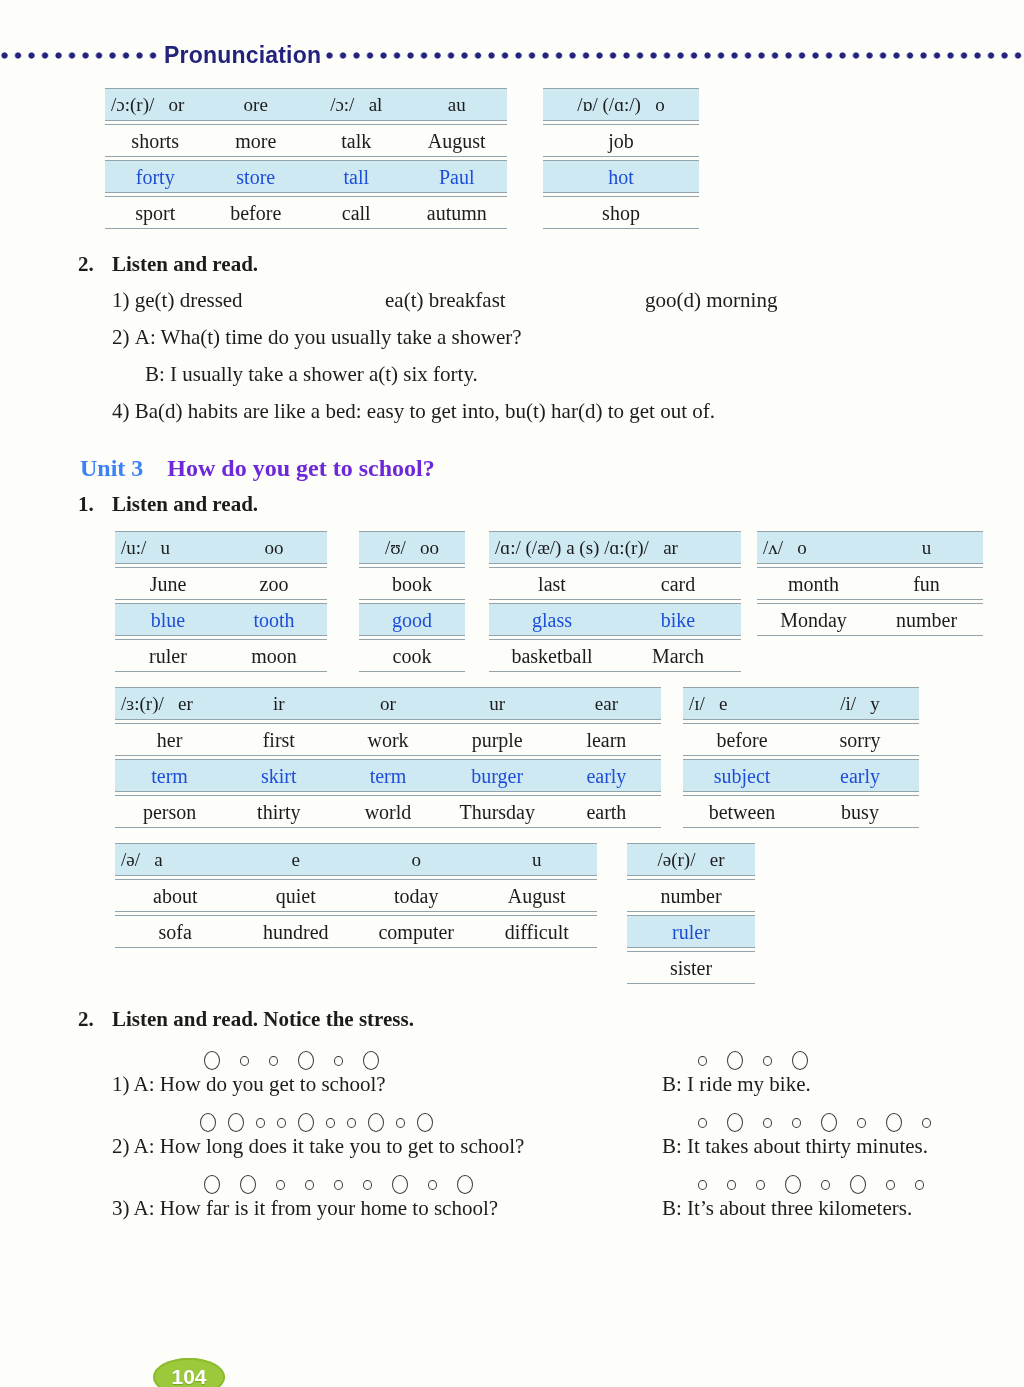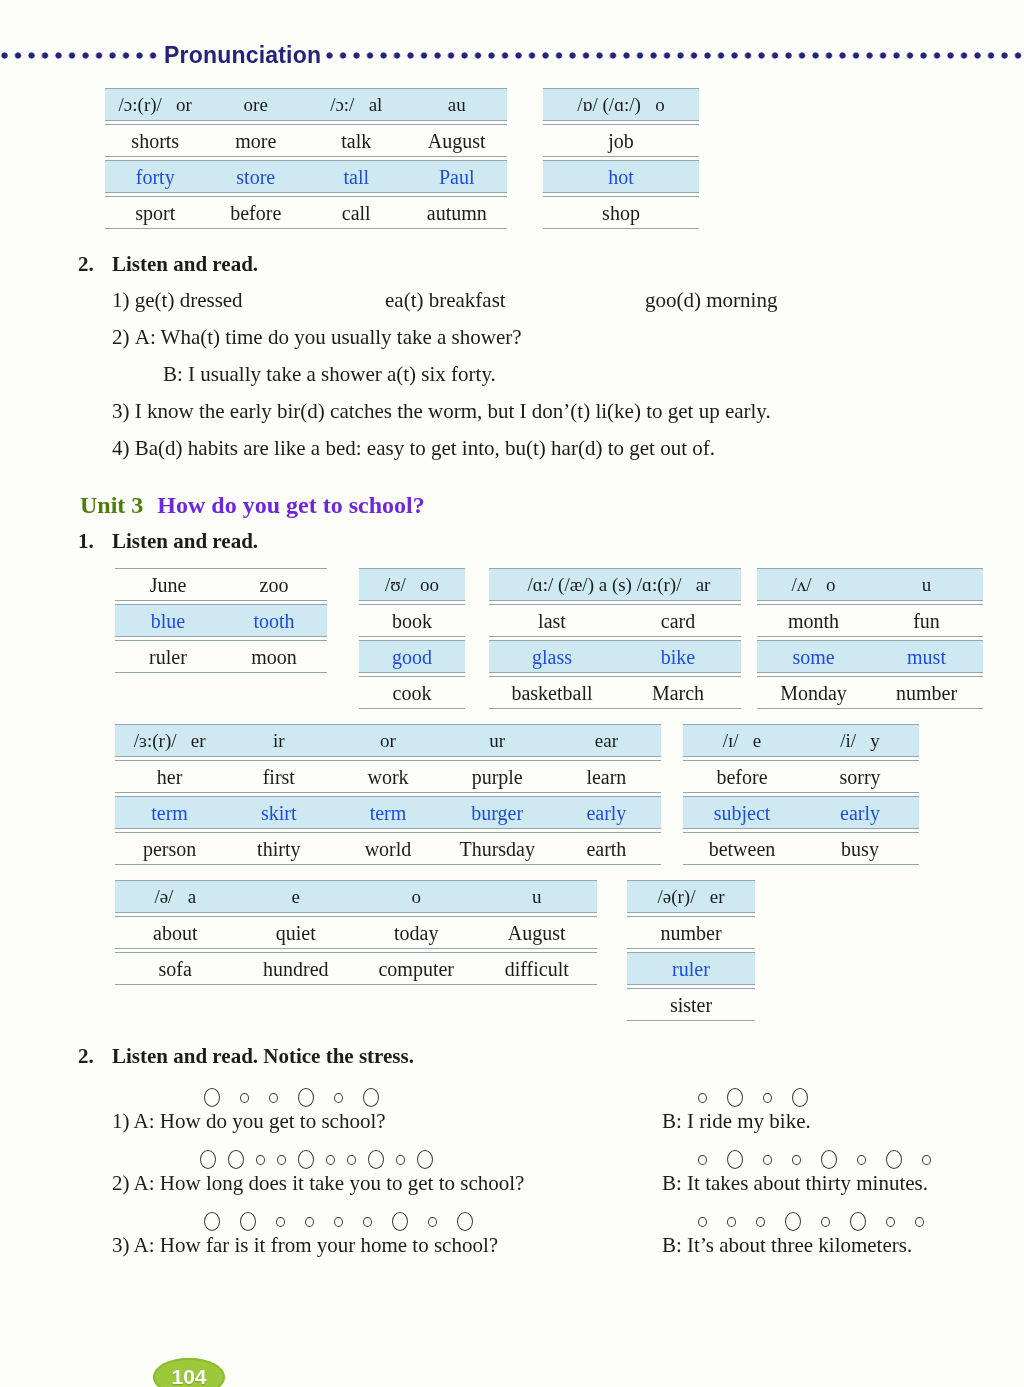--- a/index.html
+++ b/index.html
@@ -24,41 +24,41 @@
   .prow {
     display:grid; grid-template-columns:repeat(var(--cols),1fr);
     align-items:center;
     border-top:1.5px solid #93a4ab; border-bottom:1.5px solid #93a4ab;
     margin-bottom:3px; min-height:33px; padding:2px 0;
   }
   .prow.hl, .prow.phead { background:#cfe9f3; }
   .prow.hl .pcell { color:#1d4ed8; }
   .pcell { text-align:center; font-size:20px; line-height:26px; white-space:pre; }
   .phcell { font-size:19px; }
-  .multi .phead .pcell:first-child { text-align:center; }
+  .multi .phead .pcell:first-child { text-align:left; padding-left:6px; }
   .phead.span { grid-template-columns:1fr; }
   .phead.span .pcell { text-align:left; padding-left:8px; }
 
   
   .g1 { margin:20px 0 0 105px; }
   .g1 .t1 { width:402px; }
   .g1 .t2 { width:156px; margin-left:36px; }
 
   
   .exh { font-size:21px; font-weight:bold; margin-left:78px; }
   .exh .exnum { display:inline-block; width:34px; }
   .ex-items { margin-left:112px; font-size:21px; }
   .ex-items .line { margin-top:10px; line-height:27px; }
   .phrase-row { display:flex; }
   .phrase-row .p1 { width:273px; }
   .phrase-row .p2 { width:260px; }
-  .indent-b { margin-left:51px; }
+  .indent-b { margin-left:33px; }
 
   .unit-head { margin:30px 0 0 80px; font-size:24px; font-weight:bold; }
-  .unit-label { color:#4d7c0f; margin-right:14px; }
+  .unit-label { color:#3b82f6; margin-right:24px; }
   .unit-title { color:#6d28d9; }
 
   
   .g2 { margin:14px 0 0 115px; }
   .g2 .ta { width:212px; }
   .g2 .tb { width:106px; margin-left:32px; }
   .g2 .tc { width:252px; margin-left:24px; }
   .g2 .td { width:226px; margin-left:16px; }
   .g3 { margin:12px 0 0 115px; }
   .g3 .te { width:546px; }
@@ -149,33 +149,36 @@
     <span class="exnum">2.</span><span>Listen and read.</span>
   </div>
   <div class="ex-items">
     <div class="line phrase-row">
       <span class="p1"><span>1)</span>&nbsp;<span>ge(t) dressed</span></span>
       <span class="p2">ea(t) breakfast</span>
       <span class="p3">goo(d) morning</span>
     </div>
     <div class="line"><span>2)</span>&nbsp;<span>A: Wha(t) time do you usually take a shower?</span></div>
     <div class="line indent-b">B: I usually take a shower a(t) six forty.</div>
-    <div class="line">3) I know the early bir(d) catches the worm, but I don’(t) li(ke) to get up early.</div>
     <div class="line">4) Ba(d) habits are like a bed: easy to get into, bu(t) har(d) to get out of.</div>
   </div>
 
   <div class="unit-head">
     <span class="unit-label">Unit 3</span><span class="unit-title">How do you get to school?</span>
   </div>
   <div class="exh" style="margin-top:10px;">
     <span class="exnum">1.</span><span>Listen and read.</span>
   </div>
 
   <div class="tgroup g2">
     <div class="ptable ta multi" style="--cols: 2;">
+        <div class="prow phead">
+          <div class="pcell phcell">/u:/   u</div>
+          <div class="pcell phcell">oo</div>
+        </div>
         <div class="prow">
           <div class="pcell">June</div>
           <div class="pcell">zoo</div>
         </div>
         <div class="prow hl">
           <div class="pcell">blue</div>
           <div class="pcell">tooth</div>
         </div>
         <div class="prow">
           <div class="pcell">ruler</div>
@@ -214,24 +217,20 @@
         </div>
       </div>
     <div class="ptable td multi" style="--cols: 2;">
         <div class="prow phead">
           <div class="pcell phcell">/ʌ/   o</div>
           <div class="pcell phcell">u</div>
         </div>
         <div class="prow">
           <div class="pcell">month</div>
           <div class="pcell">fun</div>
-        </div>
-        <div class="prow hl">
-          <div class="pcell">some</div>
-          <div class="pcell">must</div>
         </div>
         <div class="prow">
           <div class="pcell">Monday</div>
           <div class="pcell">number</div>
         </div>
       </div>
   </div>
   <div class="tgroup g3">
     <div class="ptable te multi" style="--cols: 5;">
         <div class="prow phead">

